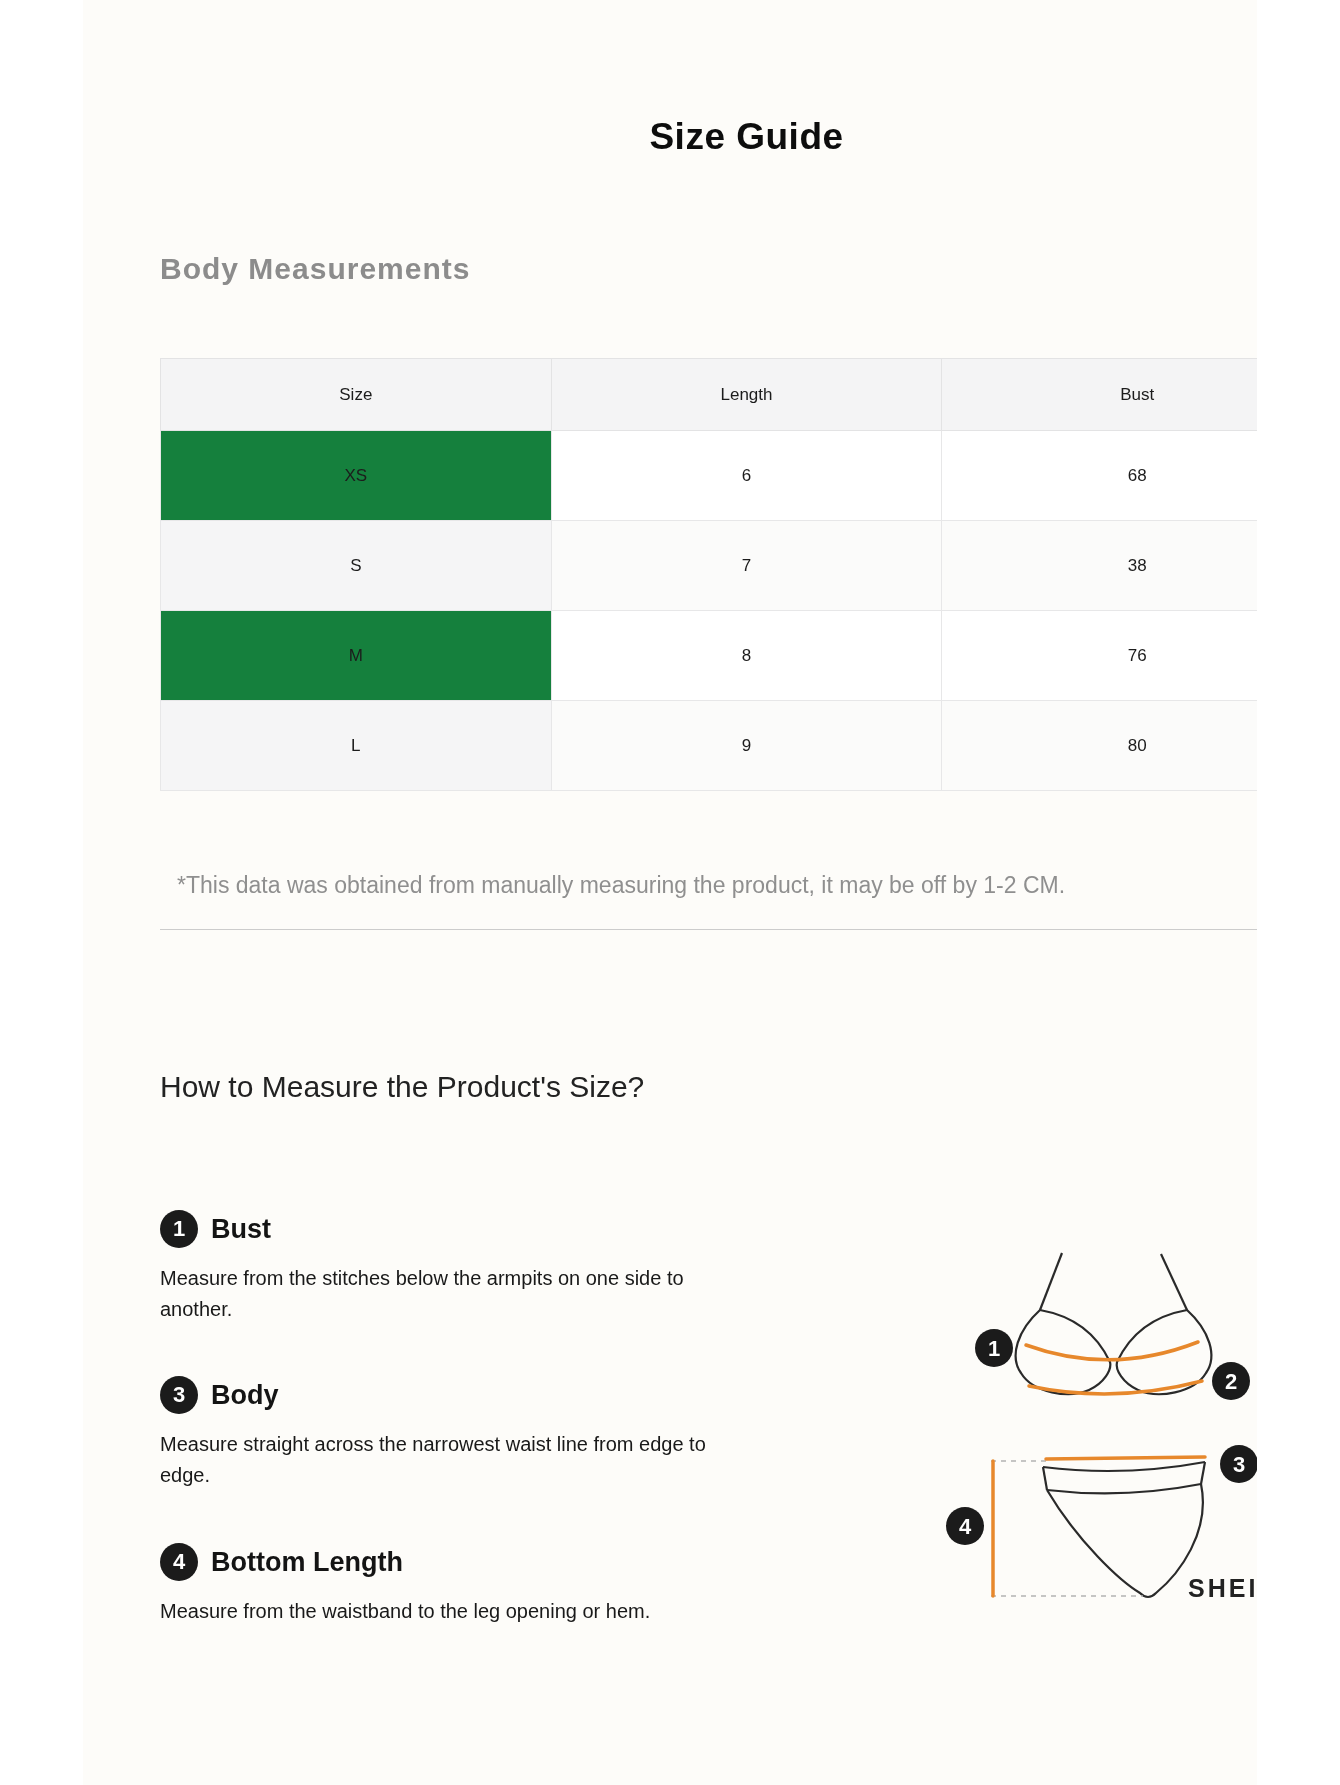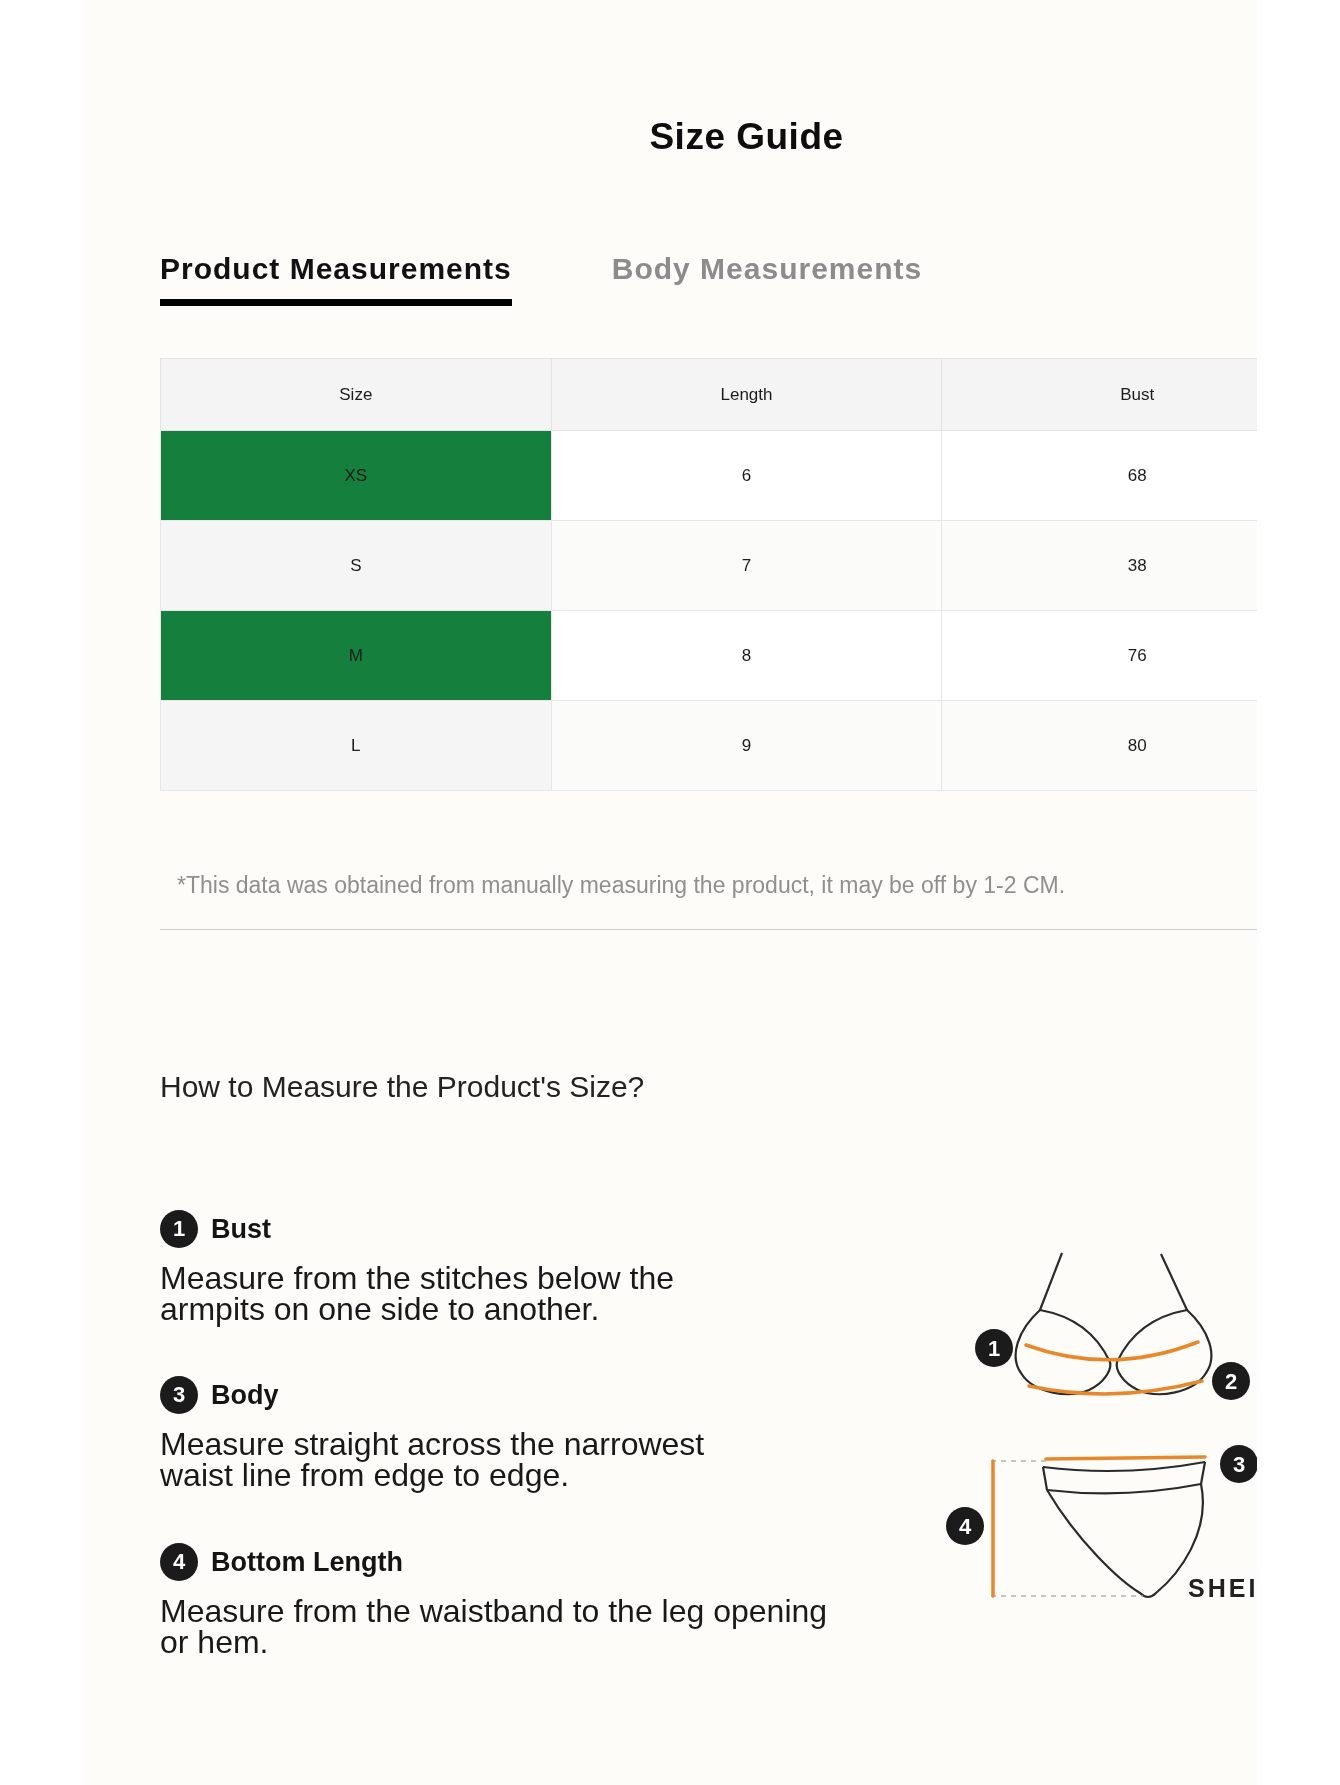--- a/index.html
+++ b/index.html
@@ -62,21 +62,21 @@
   .measure-item.wide { width:700px; }
   .item-head { display:flex; align-items:center; gap:13px; margin-bottom:15px; }
   .badge {
     width:38px; height:38px; border-radius:50%;
     background:#1b1b1b; color:#fff;
     font-size:22px; font-weight:bold;
     display:flex; align-items:center; justify-content:center;
     flex:0 0 38px;
   }
   .item-title { font-size:27px; font-weight:bold; color:#141414; }
-  .item-desc  { font-size:32px; line-height:31px; color:#191919; }
+  .item-desc  { font-size:20px; line-height:31px; color:#191919; }
   #item-bust   { top:1210px; }
   #item-waist  { top:1376px; }
   #item-bottom { top:1543px; }
 
   
   .diagram { position:absolute; left:860px; top:1240px; width:410px; height:380px; }
 
   
   .speck { position:absolute; background:#9a9a9a; border-radius:50%; opacity:.65; }
   .speck.a { left:1316px; top:16px; width:4px; height:4px; }
@@ -86,21 +86,20 @@
 <body>
 
 <div class="page">
 
   <div class="speck a"></div>
   <div class="speck b"></div>
 
   <h1 class="page-title">Size Guide</h1>
 
   <div class="tabs">
-    <div class="tab active">Product Measurements</div>
     <div class="tab inactive">Body Measurements</div>
   </div>
 
   <table class="size-table">
     <thead>
       <tr>
         <th>Size</th>
         <th>Length</th>
         <th>Bust</th>
       </tr>

